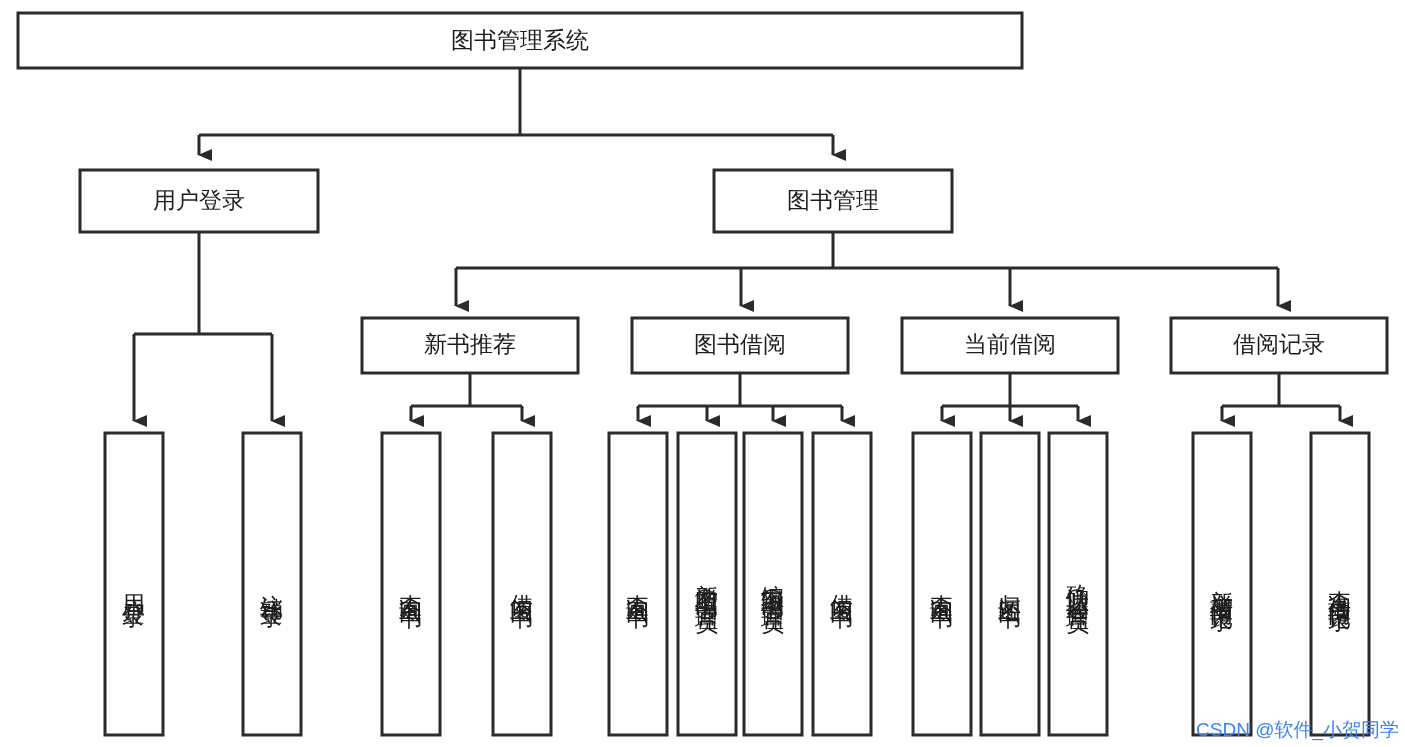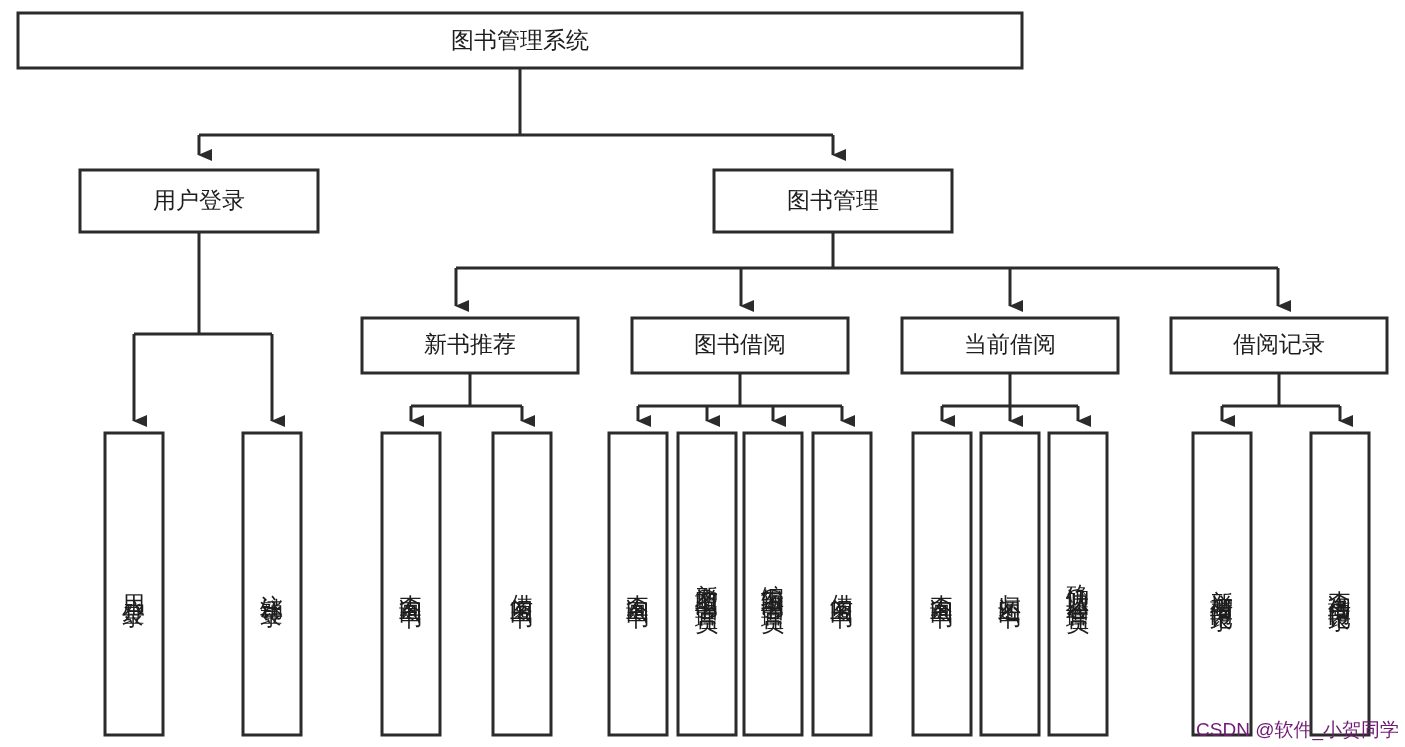--- a/index.html
+++ b/index.html
@@ -50,21 +50,21 @@
   .arrow-head {
     fill: #2b2b2b;
     stroke: none;
   }
   .watermark {
     position: absolute;
     right: 6px;
     bottom: 4px;
     font-family: "Liberation Sans", "DejaVu Sans", sans-serif;
     font-size: 19px;
-    color: #701a75;
+    color: #3b82f6;
     white-space: nowrap;
     pointer-events: none;
   }
 </style>
 </head>
 <body>
 
 <svg id="diagram" viewBox="0 0 1405 747" xmlns="http://www.w3.org/2000/svg">
 
   <defs>

